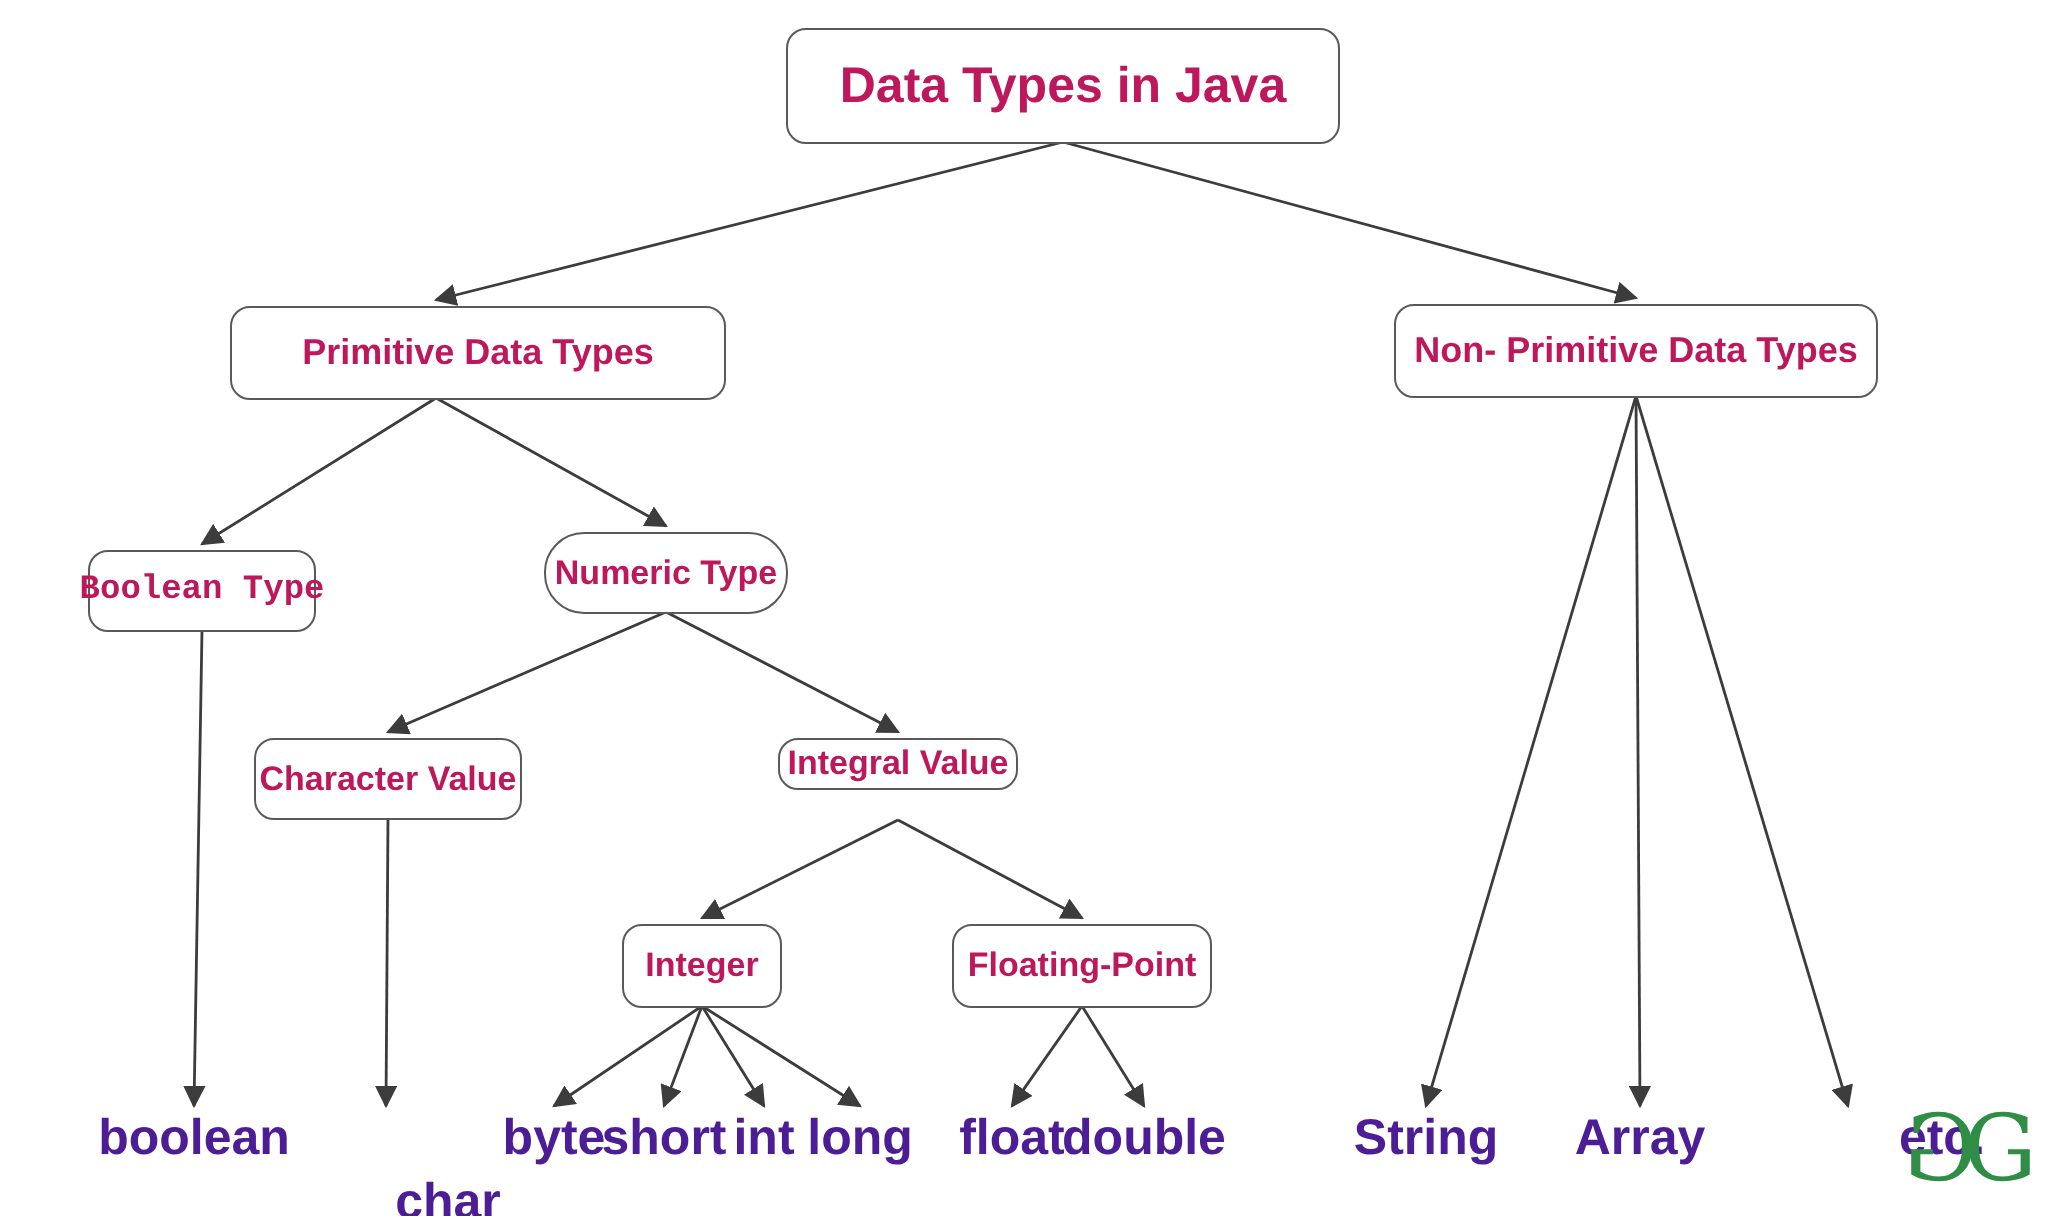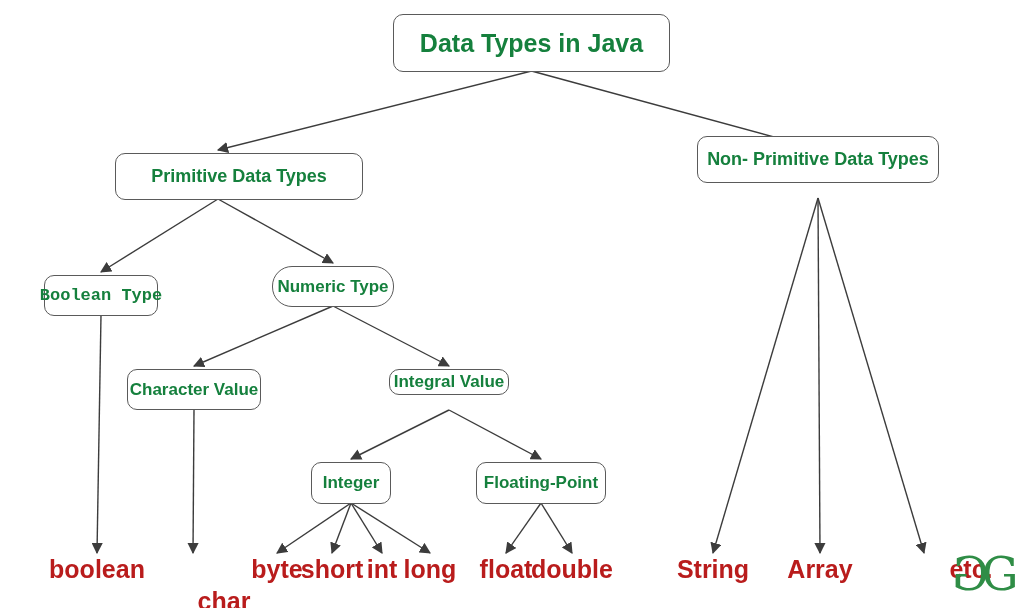--- a/index.html
+++ b/index.html
@@ -25,40 +25,40 @@
   .box {
     position: absolute;
     z-index: 1;
     display: flex;
     align-items: center;
     justify-content: center;
     background: #ffffff;
     border: 1.6px solid #5a5a5a;
     border-radius: 10px;
     box-sizing: border-box;
-    color: #15803d;
+    color: #be185d;
     font-weight: bold;
     white-space: nowrap;
     text-align: center;
   }
   .node-title            { left: 393px; top: 14px;  width: 277px; height: 58px; font-size: 25px; border-width: 1.8px; }
   .node-primitive        { left: 115px; top: 153px; width: 248px; height: 47px; font-size: 18px; }
-  .node-nonprimitive     { left: 697px; top: 136px; width: 242px; height: 47px; font-size: 18px; }
+  .node-nonprimitive     { left: 697px; top: 152px; width: 242px; height: 47px; font-size: 18px; }
   .node-boolean-type     { left: 44px;  top: 275px; width: 114px; height: 41px; font-size: 17px; font-family: Liberation Mono, monospace; }
   .node-numeric-type     { left: 272px; top: 266px; width: 122px; height: 41px; font-size: 17px; border-radius: 20px; }
   .node-character-value  { left: 127px; top: 369px; width: 134px; height: 41px; font-size: 17px; }
   .node-integral-value   { left: 389px; top: 369px; width: 120px; height: 26px; font-size: 17px; }
   .node-integer          { left: 311px; top: 462px; width: 80px;  height: 42px; font-size: 17px; }
   .node-floating-point   { left: 476px; top: 462px; width: 130px; height: 42px; font-size: 17px; }
 
   .leaf {
     position: absolute;
     z-index: 1;
     transform: translateX(-50%);
-    color: #b91c1c;
+    color: #4c1d95;
     font-weight: bold;
     font-size: 25px;
     line-height: 1.1;
     white-space: nowrap;
   }
   .leaf-boolean { left: 97px;  top: 556px; }
   .leaf-char    { left: 193px; top: 588px; margin-left: 31px; }
   .leaf-byte    { left: 277px; top: 556px; }
   .leaf-short   { left: 332px; top: 556px; }
   .leaf-int     { left: 382px; top: 556px; }

